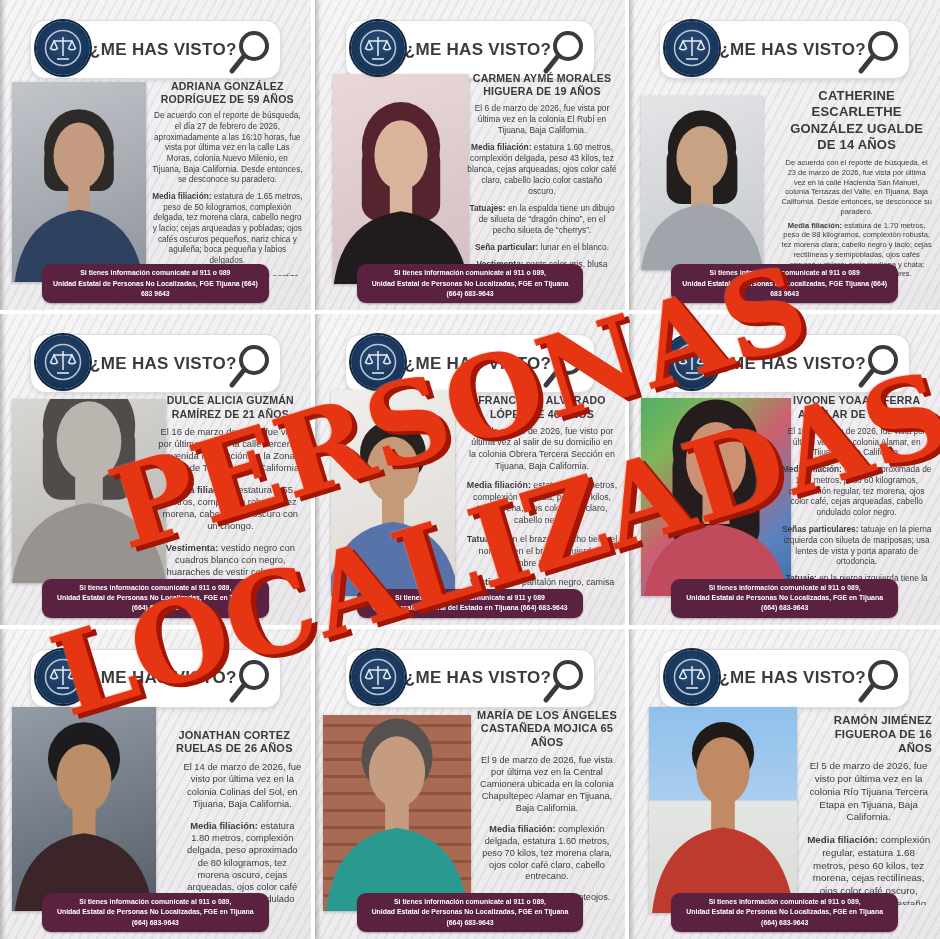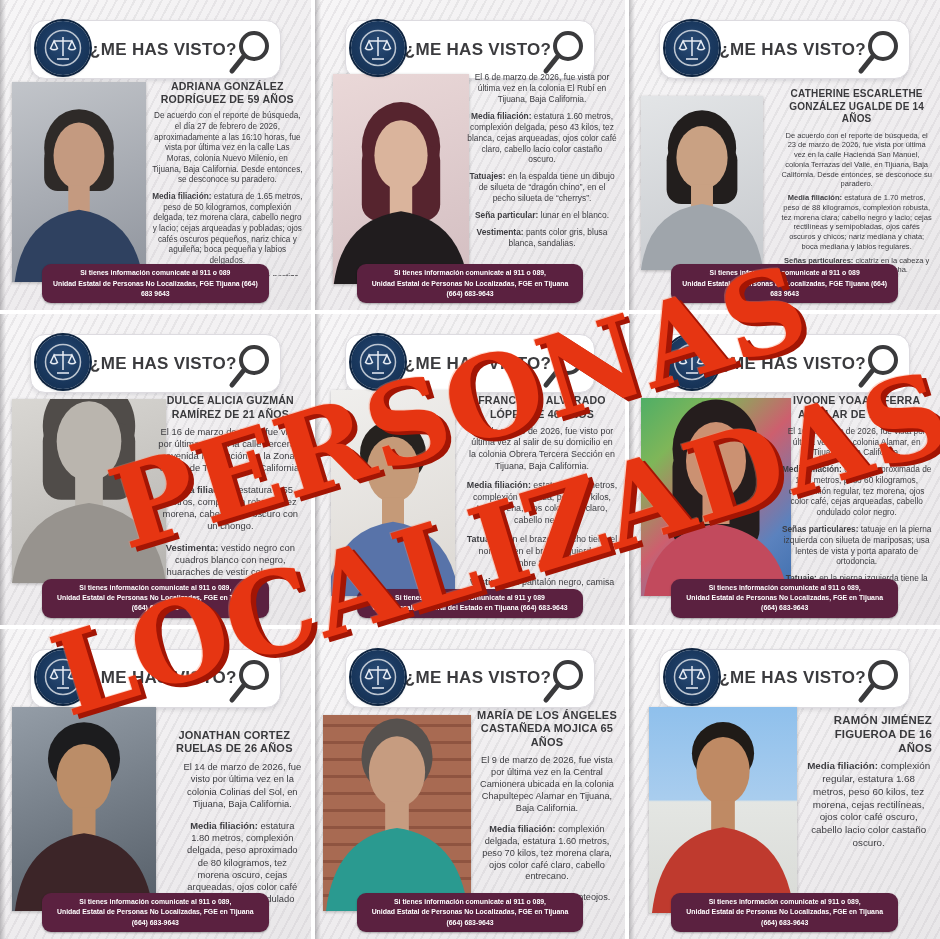--- a/index.html
+++ b/index.html
@@ -97,21 +97,21 @@
 
   .p2 .txt{top:72px;}
   .p3 .txt{top:88px;}
   .p4 .txt{left:158px;}
   .p8 .txt{left:162px;}
   .p7 .txt{left:166px;top:84px;}
   .p9 .txt{left:176px;top:84px;}
 
   .p1 .txt p{font-size:8.2px;}
   .p3 .txt p{font-size:7.5px;margin-bottom:4px;text-align:center;}
-  .p3 .txt h2{font-size:10px;}
+  .p3 .txt h2{font-size:13px;}
   .p4 .txt p{font-size:9.4px;margin-bottom:9px;}
   .p5 .txt p{font-size:8.9px;margin-bottom:8px;}
   .p6 .txt p{font-size:8.3px;}
   .p7 .txt p{font-size:9.4px;margin-bottom:10px;margin-left:16px;}
   .p7 .txt h2{font-size:11px;margin-top:16px;}
   .p8 .txt p{font-size:9.2px;margin-bottom:9px;}
   .p8 .txt h2{font-size:11px;}
   .p9 .txt p{font-size:9.8px;margin-bottom:10px;}
   .p9 .txt h2{font-size:11.4px;text-align:right;}
 
@@ -194,20 +194,21 @@
     <div class="photo">
       <svg viewBox="0 0 100 150" preserveAspectRatio="xMidYMax slice">
           <ellipse class="hr" cx="50" cy="52" rx="28" ry="32"></ellipse>
           <rect class="hr" x="22" y="50" width="56" height="55" rx="12"></rect>
           <ellipse class="fc" cx="50" cy="58" rx="19" ry="25"></ellipse>
           <rect class="fc" x="42" y="80" width="16" height="20"></rect>
           <path class="sh" d="M2,150 Q8,104 50,98 Q92,104 98,150 Z"></path>
         </svg>
     </div>
     <div class="txt">
+      <h2>CARMEN AYMÉ MORALES HIGUERA DE 19 AÑOS</h2>
       <p><b></b><span>El 6 de marzo de 2026, fue vista por última vez en la colonia El Rubí en Tijuana, Baja California.</span></p>
       <p><b>Media filiación:</b><span>estatura 1.60 metros, complexión delgada, peso 43 kilos, tez blanca, cejas arqueadas, ojos color café claro, cabello lacio color castaño oscuro.</span></p>
       <p><b>Tatuajes:</b><span>en la espalda tiene un dibujo de silueta de “dragón chino”, en el pecho silueta de “cherrys”.</span></p>
       <p><b>Seña particular:</b><span>lunar en el blanco.</span></p>
       <p><b>Vestimenta:</b><span>pants color gris, blusa blanca, sandalias.</span></p>
     </div>
     <footer class="banner">
       <div>Si tienes información comunicate al 911 o 089,</div>
       <div>Unidad Estatal de Personas No Localizadas, FGE en Tijuana (664) 683-9643</div>
     </footer>
@@ -483,20 +484,21 @@
     <div class="photo">
       <svg viewBox="0 0 100 150" preserveAspectRatio="xMidYMax slice">
           <ellipse class="hr" cx="50" cy="42" rx="21" ry="21"></ellipse>
           <ellipse class="fc" cx="50" cy="54" rx="18" ry="23"></ellipse>
           <rect class="fc" x="42" y="74" width="16" height="20"></rect>
           <path class="sh" d="M2,150 Q8,98 50,92 Q92,98 98,150 Z"></path>
         </svg>
     </div>
     <div class="txt">
       <h2>RAMÓN JIMÉNEZ FIGUEROA DE 16 AÑOS</h2>
+      <p><b></b><span>El 5 de marzo de 2026, fue visto por última vez en la colonia Río Tijuana Tercera Etapa en Tijuana, Baja California.</span></p>
       <p><b>Media filiación:</b><span>complexión regular, estatura 1.68 metros, peso 60 kilos, tez morena, cejas rectilíneas, ojos color café oscuro, cabello lacio color castaño oscuro.</span></p>
     </div>
     <footer class="banner">
       <div>Si tienes información comunicate al 911 o 089,</div>
       <div>Unidad Estatal de Personas No Localizadas, FGE en Tijuana (664) 683-9643</div>
     </footer>
   </article>
 
 </div>
 

